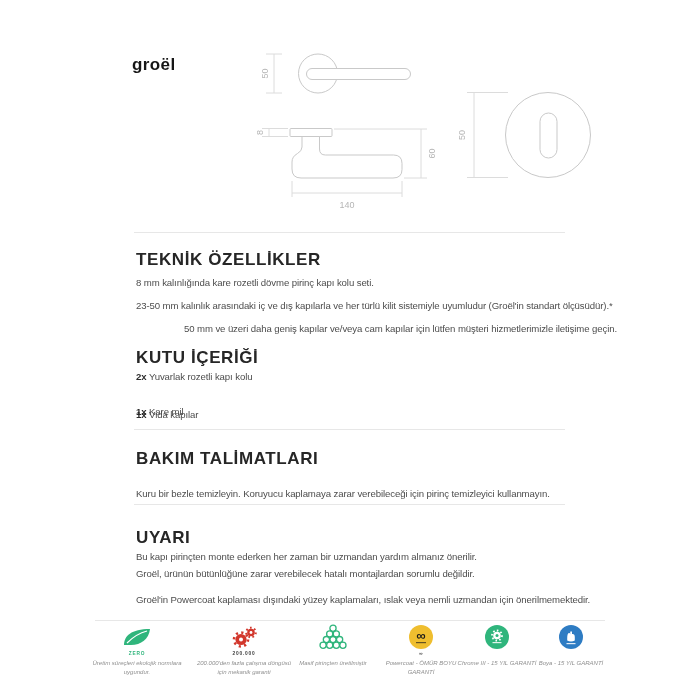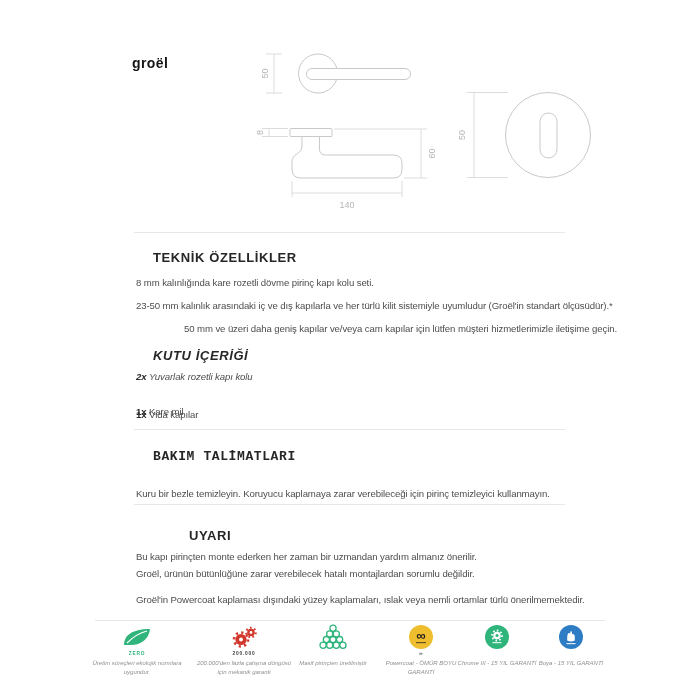--- a/index.html
+++ b/index.html
@@ -6,27 +6,27 @@
   .page{
     position:relative;
     width:700px;height:700px;
     background:#ffffff;
     font-family:"Liberation Sans", sans-serif;
     color:#4b4b4b;
     overflow:hidden;
   }
   .logo{
     position:absolute;left:132px;top:55px;
-    font-size:14px;font-weight:700;letter-spacing:.4px;color:#161616;
+    font-size:17px;font-weight:700;letter-spacing:.4px;color:#161616;
   }
   .drawings{position:absolute;left:0;top:0;}
   .divider{position:absolute;height:1px;background:#e7e7e7;}
   .h2{
-    position:absolute;left:153px;
-    font-size:13px;font-weight:700;letter-spacing:.6px;color:#262626;
+    position:absolute;left:136px;
+    font-size:17px;font-weight:700;letter-spacing:.6px;color:#262626;
     white-space:nowrap;
   }
   .p{
     position:absolute;left:136px;
     font-size:9.6px;letter-spacing:-.1px;color:#4d4d4d;
     white-space:nowrap;line-height:12px;
   }
   .qty{font-weight:700;color:#2c2c2c;}
   .badges{position:absolute;left:0;top:624px;width:700px;height:70px;}
   .badge{position:absolute;top:0;text-align:center;}
@@ -102,40 +102,40 @@
   <div class="divider" style="left:134px;top:232px;width:431px;"></div>
 
   <div>
     <div class="h2" style="top:250px;">TEKNİK ÖZELLİKLER</div>
     <div class="p" style="top:277px;">8 mm kalınlığında kare rozetli dövme pirinç kapı kolu seti.</div>
     <div class="p" style="top:300px;">23-50 mm kalınlık arasındaki iç ve dış kapılarla ve her türlü kilit sistemiyle uyumludur (Groël'in standart ölçüsüdür).*</div>
     <div class="p" style="top:323px;padding-left:48px;">50 mm ve üzeri daha geniş kapılar ve/veya cam kapılar için lütfen müşteri hizmetlerimizle iletişime geçin.</div>
   </div>
 
   <div>
-    <div class="h2" style="top:348px;font-style:italic;">KUTU İÇERİĞİ</div>
-    <div class="p" style="top:371px;font-style:italic;"><span class="qty">2x</span> <span>Yuvarlak rozetli kapı kolu</span></div>
+    <div class="h2" style="top:348px;">KUTU İÇERİĞİ</div>
+    <div class="p" style="top:371px;"><span class="qty">2x</span> <span>Yuvarlak rozetli kapı kolu</span></div>
     <div class="p" style="top:406px;"><span class="qty">1x</span> <span>Kare mil</span></div>
     <div class="p" style="top:409px;"><span class="qty">1x</span> <span>Vida kapılar</span></div>
   </div>
 
   <div class="divider" style="left:134px;top:429px;width:431px;"></div>
 
   <div>
-    <div class="h2" style="top:449px;font-family:Liberation Mono, monospace;">BAKIM TALİMATLARI</div>
+    <div class="h2" style="top:449px;">BAKIM TALİMATLARI</div>
     <div class="p" style="top:488px;">Kuru bir bezle temizleyin. Koruyucu kaplamaya zarar verebileceği için pirinç temizleyici kullanmayın.</div>
   </div>
 
   <div class="divider" style="left:134px;top:504px;width:431px;"></div>
 
   <div>
-    <div class="h2" style="top:528px;margin-left:36px;">UYARI</div>
+    <div class="h2" style="top:528px;">UYARI</div>
     <div class="p" style="top:551px;">Bu kapı pirinçten monte ederken her zaman bir uzmandan yardım almanız önerilir.</div>
     <div class="p" style="top:568px;">Groël, ürünün bütünlüğüne zarar verebilecek hatalı montajlardan sorumlu değildir.</div>
-    <div class="p" style="top:594px;">Groël'in Powercoat kaplaması dışındaki yüzey kaplamaları, ıslak veya nemli ortamlar türlü önerilmemektedir.</div>
+    <div class="p" style="top:594px;">Groël'in Powercoat kaplaması dışındaki yüzey kaplamaları, ıslak veya nemli uzmandan için önerilmemektedir.</div>
   </div>
 
   <div class="divider" style="left:95px;top:620px;width:510px;"></div>
 
   <div class="badges">
 
     <div class="badge" style="left:87px;width:100px;">
       <div class="badge-icon-box">
         <svg width="30" height="20" viewBox="0 0 30 20">
           <path d="M2,18 C2,9 9,2 28,2 C27,12 19,18 9,18 C6.5,18 4,18 2,18 Z" fill="#2fb57c"></path>

